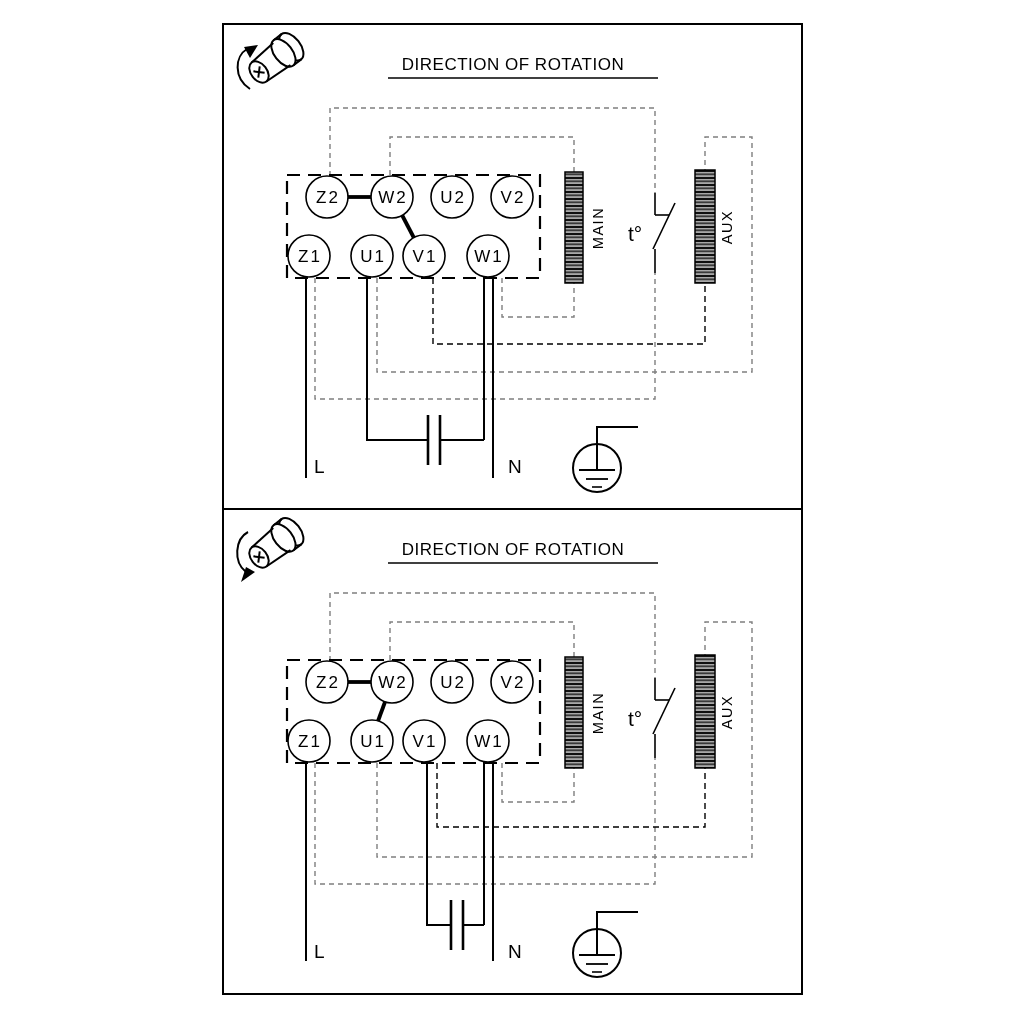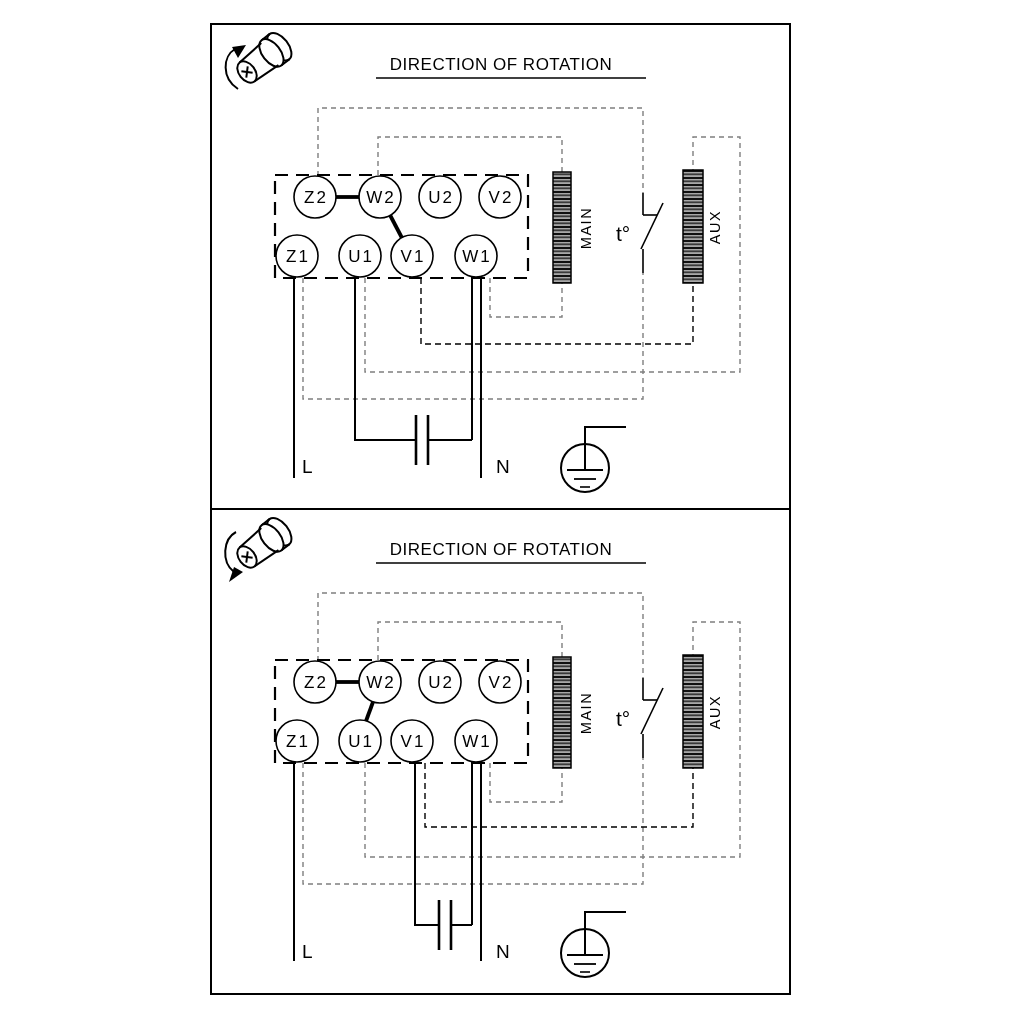--- a/index.html
+++ b/index.html
@@ -1,16 +1,16 @@
 <!DOCTYPE html>
 <html><head>
 <meta charset="utf-8">
 <style>
   html,body{margin:0;padding:0;background:#fff;width:1024px;height:1024px;position:relative;overflow:hidden}
-  .panel{position:absolute;left:210px;width:581px;height:487px}
+  .panel{position:absolute;left:222px;width:581px;height:487px}
   .panel svg{position:absolute;inset:0;display:block}
   text{font-family:"Liberation Sans","DejaVu Sans",sans-serif;fill:#000}
   .frame{fill:none;stroke:#000;stroke-width:2}
   .s2{stroke:#000;stroke-width:2;fill:none}
   .s16{stroke:#000;stroke-width:1.6;fill:none}
   .s4{stroke:#000;stroke-width:3.8;fill:none}
   .cap{stroke:#000;stroke-width:2.6;fill:none}
   .gw{stroke:#7f7f7f;stroke-width:1.4;fill:none;stroke-dasharray:5 4}
   .bw{stroke:#000;stroke-width:1.4;fill:none;stroke-dasharray:6 4}
   .blk{stroke:#000;stroke-width:2.2;fill:none;stroke-dasharray:13 8}

